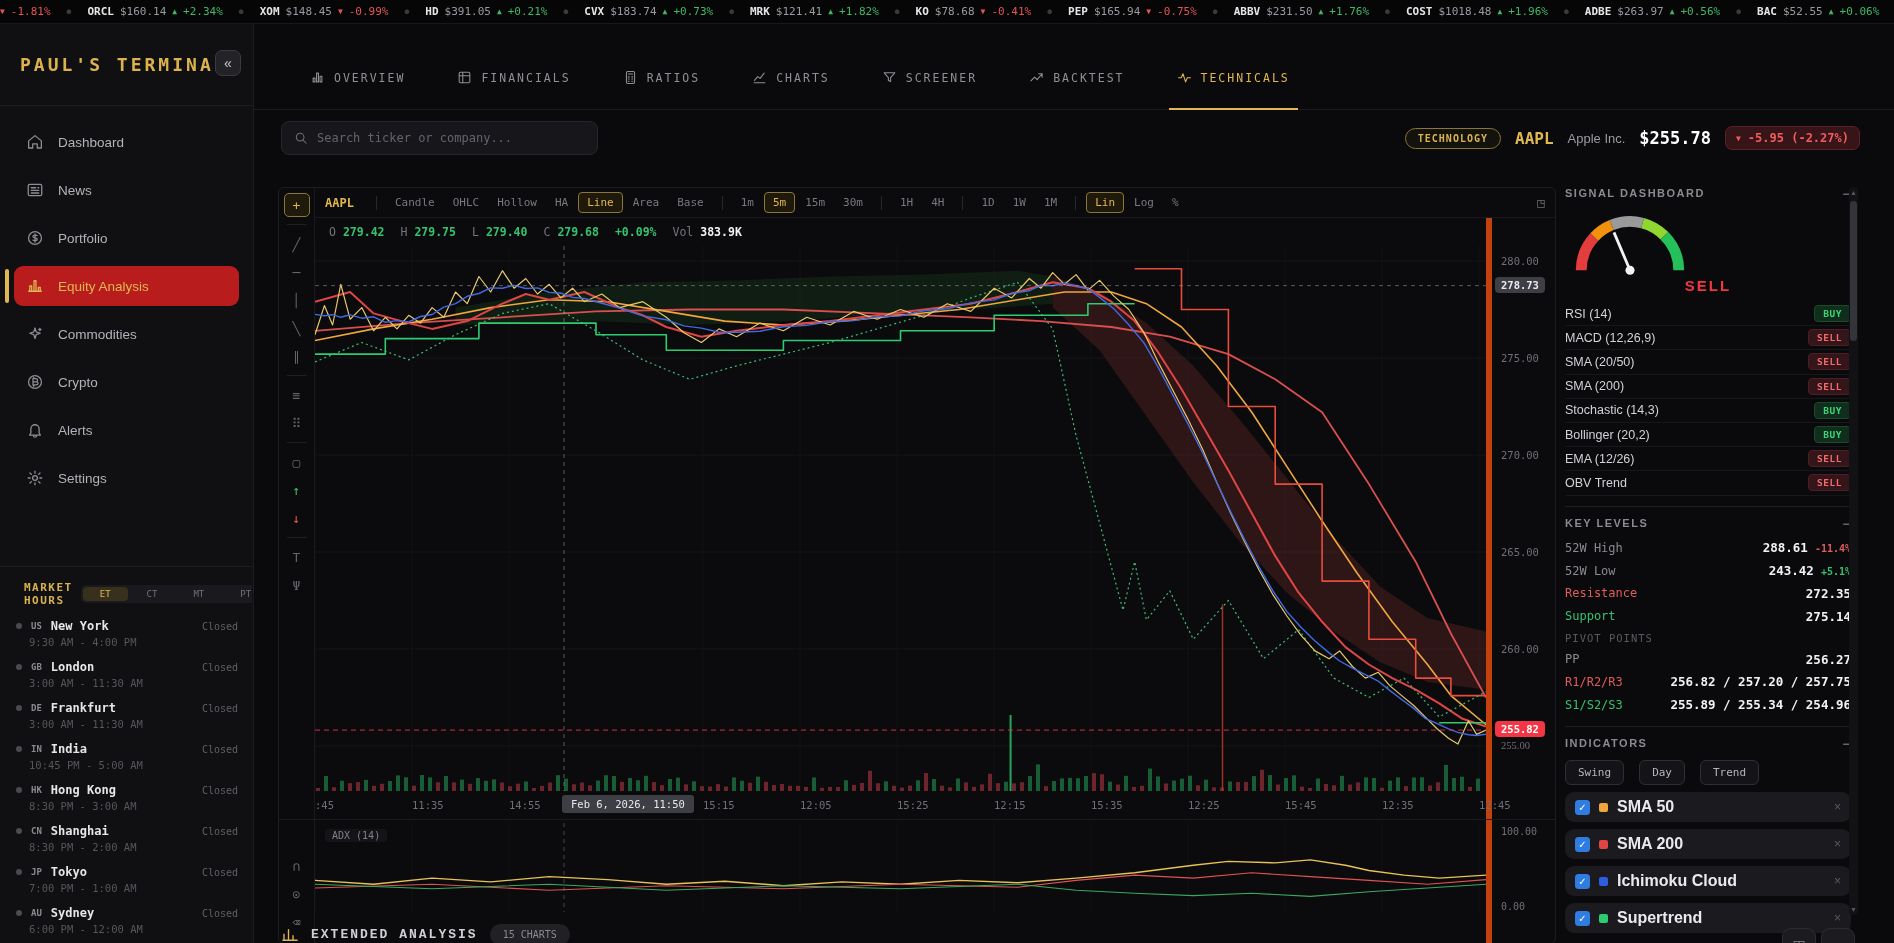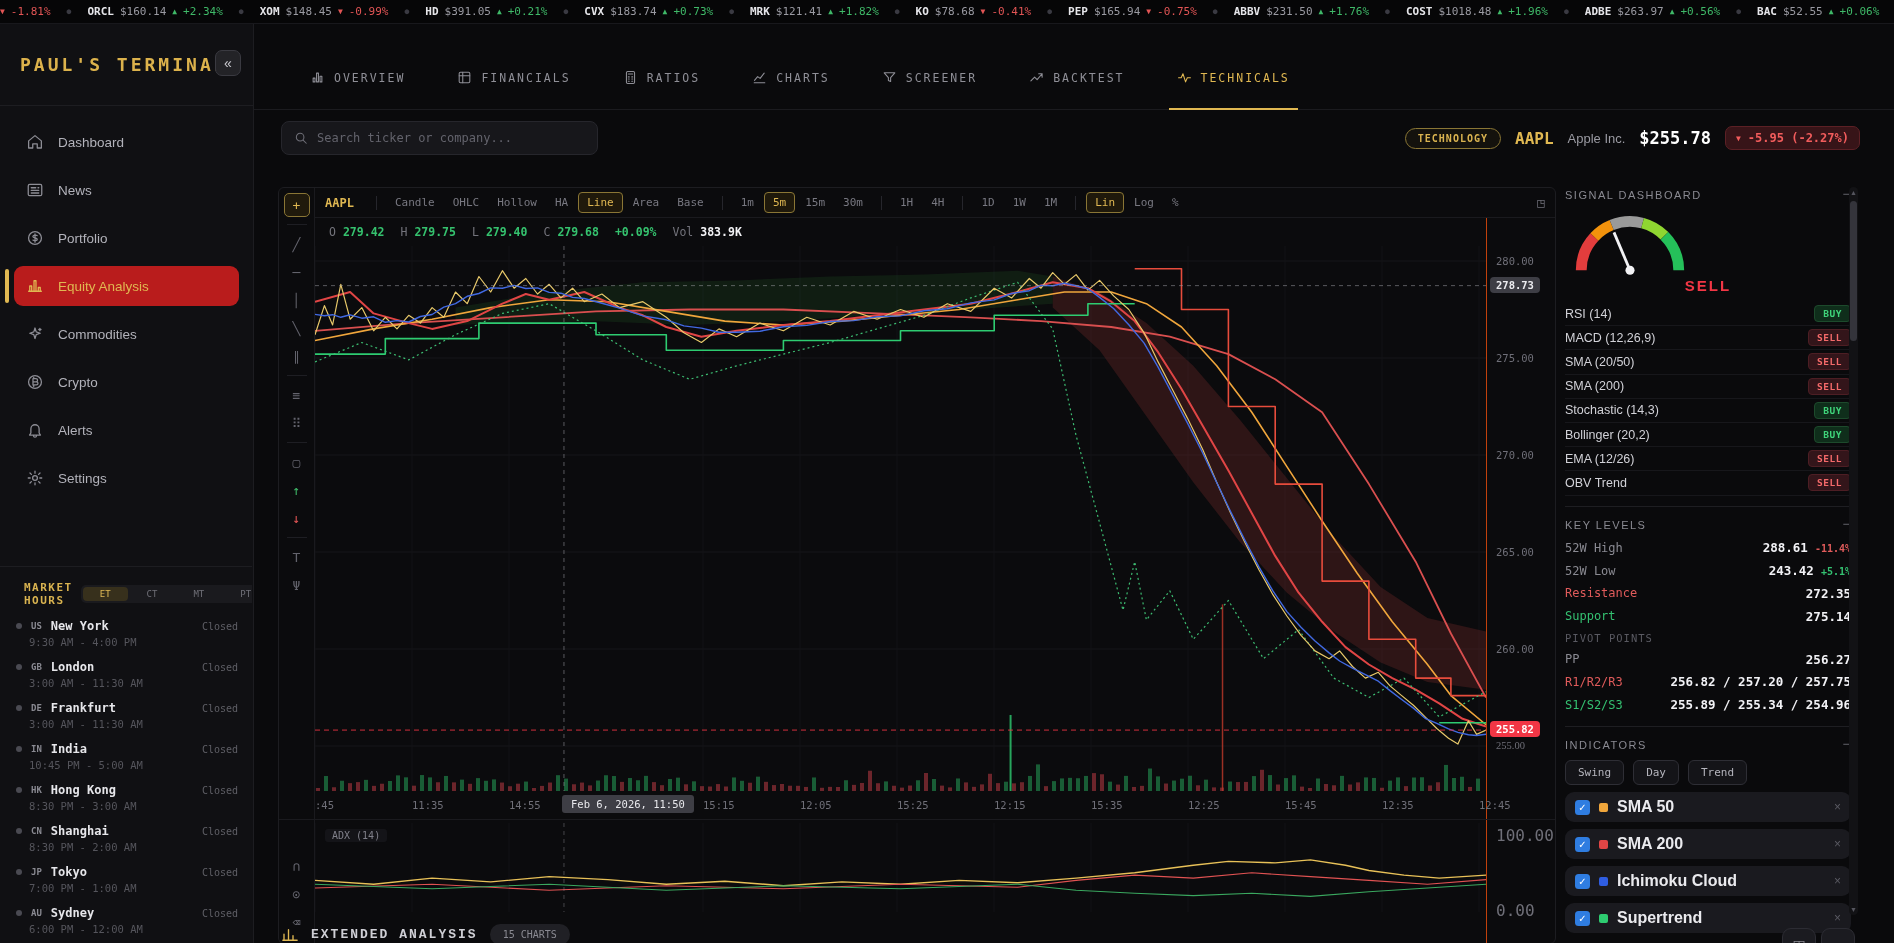--- a/index.html
+++ b/index.html
@@ -85,62 +85,62 @@
   .cbtn.active{color:#e0b852;border:1px solid #8a7635;background:#1f190b}
   .csep{width:1px;height:14px;background:#26262c;margin:0 8px}
   .cexpand{margin-left:auto;color:#6f6f78;font-size:13px;cursor:pointer}
   #ohlc{position:absolute;left:36px;top:30px;height:28px;display:flex;align-items:center;gap:16px;padding:0 14px;
     font-family:"DejaVu Sans Mono",monospace;font-size:11.5px}
   .opair{display:flex;gap:7px}
   .okey{color:#74747c}.oval{color:#35c26e;font-weight:bold}
   .ochg{color:#35c26e;font-weight:bold}
   .ovol-v{color:#f2f2f5;font-weight:bold}
   #plot{position:absolute;left:36px;top:58px;width:1171px;height:545px}
-  #pxaxis{position:absolute;left:1207px;top:30px;bottom:0;width:83px;border-left:1px solid #c2410c;font-family:"DejaVu Sans Mono",monospace}
+  #pxaxis{position:absolute;left:1207px;top:30px;bottom:0;width:83px;border-left:6px solid #c2410c;font-family:"DejaVu Sans Mono",monospace}
   .plabel{position:absolute;left:9px;font-size:10.5px;color:#6f6f78}
   .pbadge{position:absolute;left:3px;padding:2px 6px;border-radius:4px;font-size:10.5px;font-weight:bold}
   .pbadge.gray{background:#3e3e45;color:#ececf0}
   .pbadge.red{background:#f23645;color:#fff}
   #taxis{position:absolute;left:36px;top:603px;width:1220px;height:28px;font-family:"DejaVu Sans Mono",monospace;font-size:10.5px;color:#6f6f78}
   .tlabel{position:absolute;top:8px}
   #ttooltip{position:absolute;left:247px;top:4px;background:#3e3e45;color:#e8e8ec;padding:3px 9px;border-radius:3px;white-space:nowrap}
   #adx-sep{position:absolute;left:0;top:631px;width:100%;height:1px;background:#1a1a1e}
   #adx{position:absolute;left:36px;top:635px;width:1171px;height:89px}
   #adx-label{position:absolute;left:46px;top:641px;font-family:"DejaVu Sans Mono",monospace;font-size:10px;color:#80808a;
     background:#141418;padding:1px 7px;border-radius:3px}
-  .alabel{position:absolute;left:9px;font-family:"DejaVu Sans Mono",monospace;font-size:16px;color:#6f6f78}
+  .alabel{position:absolute;left:9px;font-family:"DejaVu Sans Mono",monospace;font-size:10px;color:#6f6f78}
 
   
   #ext{position:absolute;left:27px;top:900px;display:flex;align-items:center;gap:12px}
   #ext svg{width:18px;height:18px;stroke:#e0b852;fill:none;stroke-width:1.8;stroke-linecap:round}
   .ext-title{font-family:Liberation Mono, monospace;font-size:13px;font-weight:bold;letter-spacing:2px;color:#cfcfd5}
   .ext-badge{background:#202025;color:#8a8a92;font-family:"DejaVu Sans Mono",monospace;font-size:10px;padding:5px 13px;border-radius:13px}
 
   
   #rpanel{position:absolute;left:1311px;top:163px;width:286px;bottom:0;overflow:hidden}
-  .sec-head{display:flex;justify-content:space-between;align-items:flex-end;color:#8a8a92;font-size:11px;font-weight:normal;letter-spacing:1.5px}
+  .sec-head{display:flex;justify-content:space-between;align-items:flex-start;color:#8a8a92;font-size:11px;font-weight:bold;letter-spacing:1.5px}
   .sec-min{color:#6f6f78;cursor:pointer;font-size:12px}
   #gauge-wrap{text-align:center;margin-top:4px}
   #verdict{color:#f23645;font-weight:bold;font-size:15px;letter-spacing:2px;text-align:center;margin-top:0px}
   #signals{margin-top:8px}
   .sig-row{display:flex;justify-content:space-between;align-items:center;height:24.2px;border-bottom:1px solid #17171b}
   .sig-name{font-size:12.5px;color:#d2d2d8}
   .badge{font-family:"DejaVu Sans Mono",monospace;font-size:9.5px;font-weight:bold;padding:2px 8px;border-radius:4px;letter-spacing:.5px}
   .badge.buy{background:#0f2e1b;color:#3fd47a;border:1px solid #1d4a2c}
   .badge.sell{background:#33151a;color:#f46a6a;border:1px solid #4d1e24}
   .div{border:none;border-top:1px solid #1e1e22;margin:10px 0}
   .kl-row{display:flex;justify-content:space-between;height:22.8px;align-items:center;font-family:"DejaVu Sans Mono",monospace}
   .kl-label{font-size:12px;color:#8a8a92}
   .kl-label.down{color:#e05b5b}.kl-label.up{color:#34c171}
   .kl-right{display:flex;gap:7px;align-items:baseline}
   .kl-val{font-size:12.5px;font-weight:bold;color:#f2f2f6}
   .kl-extra{font-size:10px;font-weight:bold}
   .kl-extra.down{color:#e05b5b}.kl-extra.up{color:#34c171}
   .pivot-head{font-family:"DejaVu Sans Mono",monospace;font-size:10.5px;color:#5a5a62;letter-spacing:1px;height:20px;display:flex;align-items:center}
-  #presets{display:flex;gap:9px;margin-top:9px}
+  #presets{display:flex;gap:15px;margin-top:9px}
   .preset{font-family:"DejaVu Sans Mono",monospace;font-size:11px;color:#b4b4bc;border:1px solid #2e2e35;border-radius:6px;
     padding:5px 12px;cursor:pointer;background:#141418}
   .ind-row{background:#1a1a1f;border-radius:9px;height:30px;display:flex;align-items:center;gap:9px;padding:0 10px;margin-top:7px}
   .cbx{width:15px;height:15px;background:#2f7de1;border-radius:3.5px;color:#fff;font-size:10px;display:flex;align-items:center;
     justify-content:center;cursor:pointer;flex:none}
   .swatch{width:9px;height:9px;border-radius:2px;flex:none}
   .ind-name{font-size:16px;font-weight:bold;color:#eaeaee}
   .ind-x{margin-left:auto;color:#5a5a62;font-size:12px;cursor:pointer}
 
   

